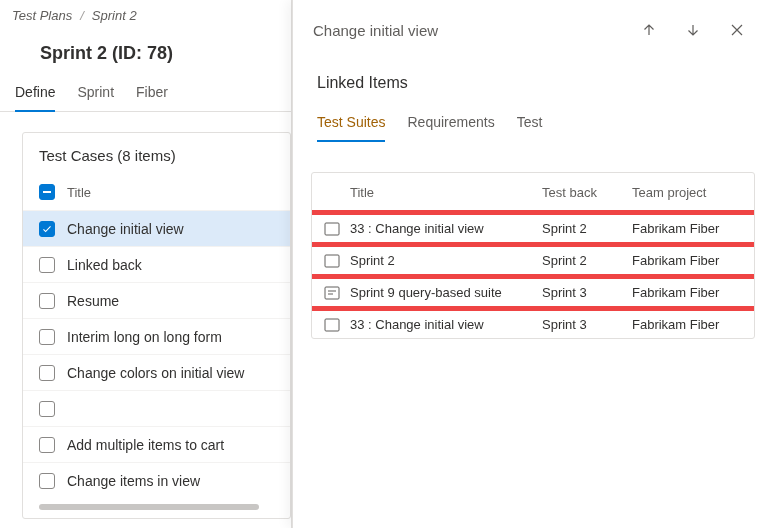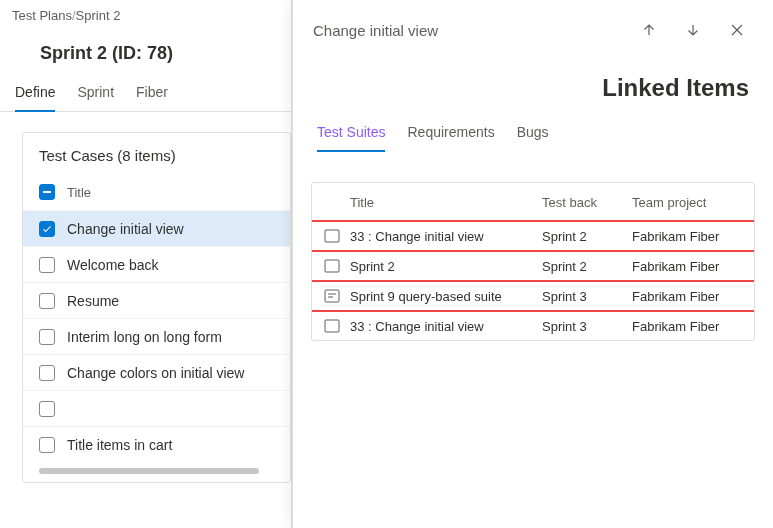--- a/index.html
+++ b/index.html
@@ -16,23 +16,25 @@
   .main-area {
     width: 292px;
     height: 528px;
     position: relative;
     padding: 0;
     border-right: 1px solid #e1dfdd;
   }
   .breadcrumb {
     display: flex;
     align-items: center;
+    gap: 8px;
     padding: 8px 12px;
     color: #605e5c;
     font-size: 13px;
+    font-style: italic;
   }
   .breadcrumb .sep { color: #a19f9d; }
   .breadcrumb a { color: #605e5c; text-decoration: none; cursor: pointer; }
   .page-title {
     font-size: 18px;
     font-weight: 600;
     padding: 12px 40px 6px;
   }
   .tabs {
     display: flex;
@@ -146,59 +148,58 @@
     display: flex;
     align-items: center;
     justify-content: center;
     cursor: pointer;
     border-radius: 2px;
     color: #605e5c;
   }
   .icon-btn svg { width: 16px; height: 16px; }
 
   .panel-section-title {
-    font-size: 24px;
-    font-weight: 700;
+    font-size: 16px;
+    font-weight: 400;
     padding: 22px 24px 10px;
-    text-align: right;
   }
   .panel-tabs {
     display: flex;
     gap: 22px;
     padding: 6px 24px 0;
   }
   .panel-tab {
     padding: 6px 0 10px;
     font-size: 14px;
     color: #605e5c;
     cursor: pointer;
     border-bottom: 2px solid transparent;
   }
-  .panel-tab.active { color: #8b5cf6; border-bottom-color: #0078d4; }
+  .panel-tab.active { color: #a16207; border-bottom-color: #0078d4; }
 
   .linked-table {
     margin: 30px 18px 0;
     border: 1px solid #e1dfdd;
     border-radius: 3px;
     overflow: hidden;
   }
   .lt-row {
     display: flex;
     align-items: center;
     padding: 6px 12px;
     min-height: 30px;
     gap: 10px;
     font-size: 13px;
   }
   .lt-row.header {
     color: #605e5c;
     padding-top: 12px;
     padding-bottom: 10px;
   }
-  .lt-row:not(.header) { border-top: 2px solid #ef4444; }
+  .lt-row:not(.header) { border-top: 5px solid #ef4444; }
   .lt-icon {
     width: 16px; height: 14px;
     flex-shrink: 0;
     color: #605e5c;
     display: flex;
     align-items: center;
   }
   .lt-title { flex: 1; }
   .lt-plan { width: 80px; }
   .lt-project { width: 110px; }
@@ -232,40 +233,44 @@
     <div class="list-row selected">
       <div class="checkbox checked">
         <svg viewBox="0 0 16 16">
             <path fill="currentColor" d="M6.2 10.4 3.8 8l-1 1 3.4 3.4L13.2 5 12.2 4z"></path>
           </svg>
       </div>
       <div class="row-label">Change initial view</div>
     </div>
     <div class="list-row">
       <div class="checkbox"></div>
-      <div class="row-label">Welcome back</div>
+      <div class="row-label">Linked back</div>
     </div>
     <div class="list-row">
       <div class="checkbox"></div>
       <div class="row-label">Resume</div>
     </div>
     <div class="list-row">
       <div class="checkbox"></div>
       <div class="row-label">Interim long on long form</div>
     </div>
     <div class="list-row">
       <div class="checkbox"></div>
       <div class="row-label">Change colors on initial view</div>
     </div>
     <div class="list-row">
       <div class="checkbox"></div>
     </div>
     <div class="list-row">
       <div class="checkbox"></div>
-      <div class="row-label">Title items in cart</div>
+      <div class="row-label">Add multiple items to cart</div>
+    </div>
+    <div class="list-row">
+      <div class="checkbox"></div>
+      <div class="row-label">Change items in view</div>
     </div>
     <div class="scroll-hint"></div>
   </div>
 </div>
 
 <div class="panel">
   <div class="panel-header">
     <div class="panel-title">Change initial view</div>
     <div class="icon-btn">
       <svg viewBox="0 0 16 16">
@@ -282,21 +287,21 @@
           <path fill="none" stroke="currentColor" stroke-width="1.2" d="M3 3l10 10M13 3 3 13"></path>
         </svg>
     </div>
   </div>
 
   <div class="panel-section-title">Linked Items</div>
 
   <div class="panel-tabs">
     <div class="panel-tab active">Test Suites</div>
     <div class="panel-tab">Requirements</div>
-    <div class="panel-tab">Bugs</div>
+    <div class="panel-tab">Test</div>
   </div>
 
   <div class="linked-table">
     <div class="lt-row header">
       <span class="lt-icon"></span>
       <span class="lt-title">Title</span>
       <span class="lt-plan">Test back</span>
       <span class="lt-project">Team project</span>
     </div>
 

